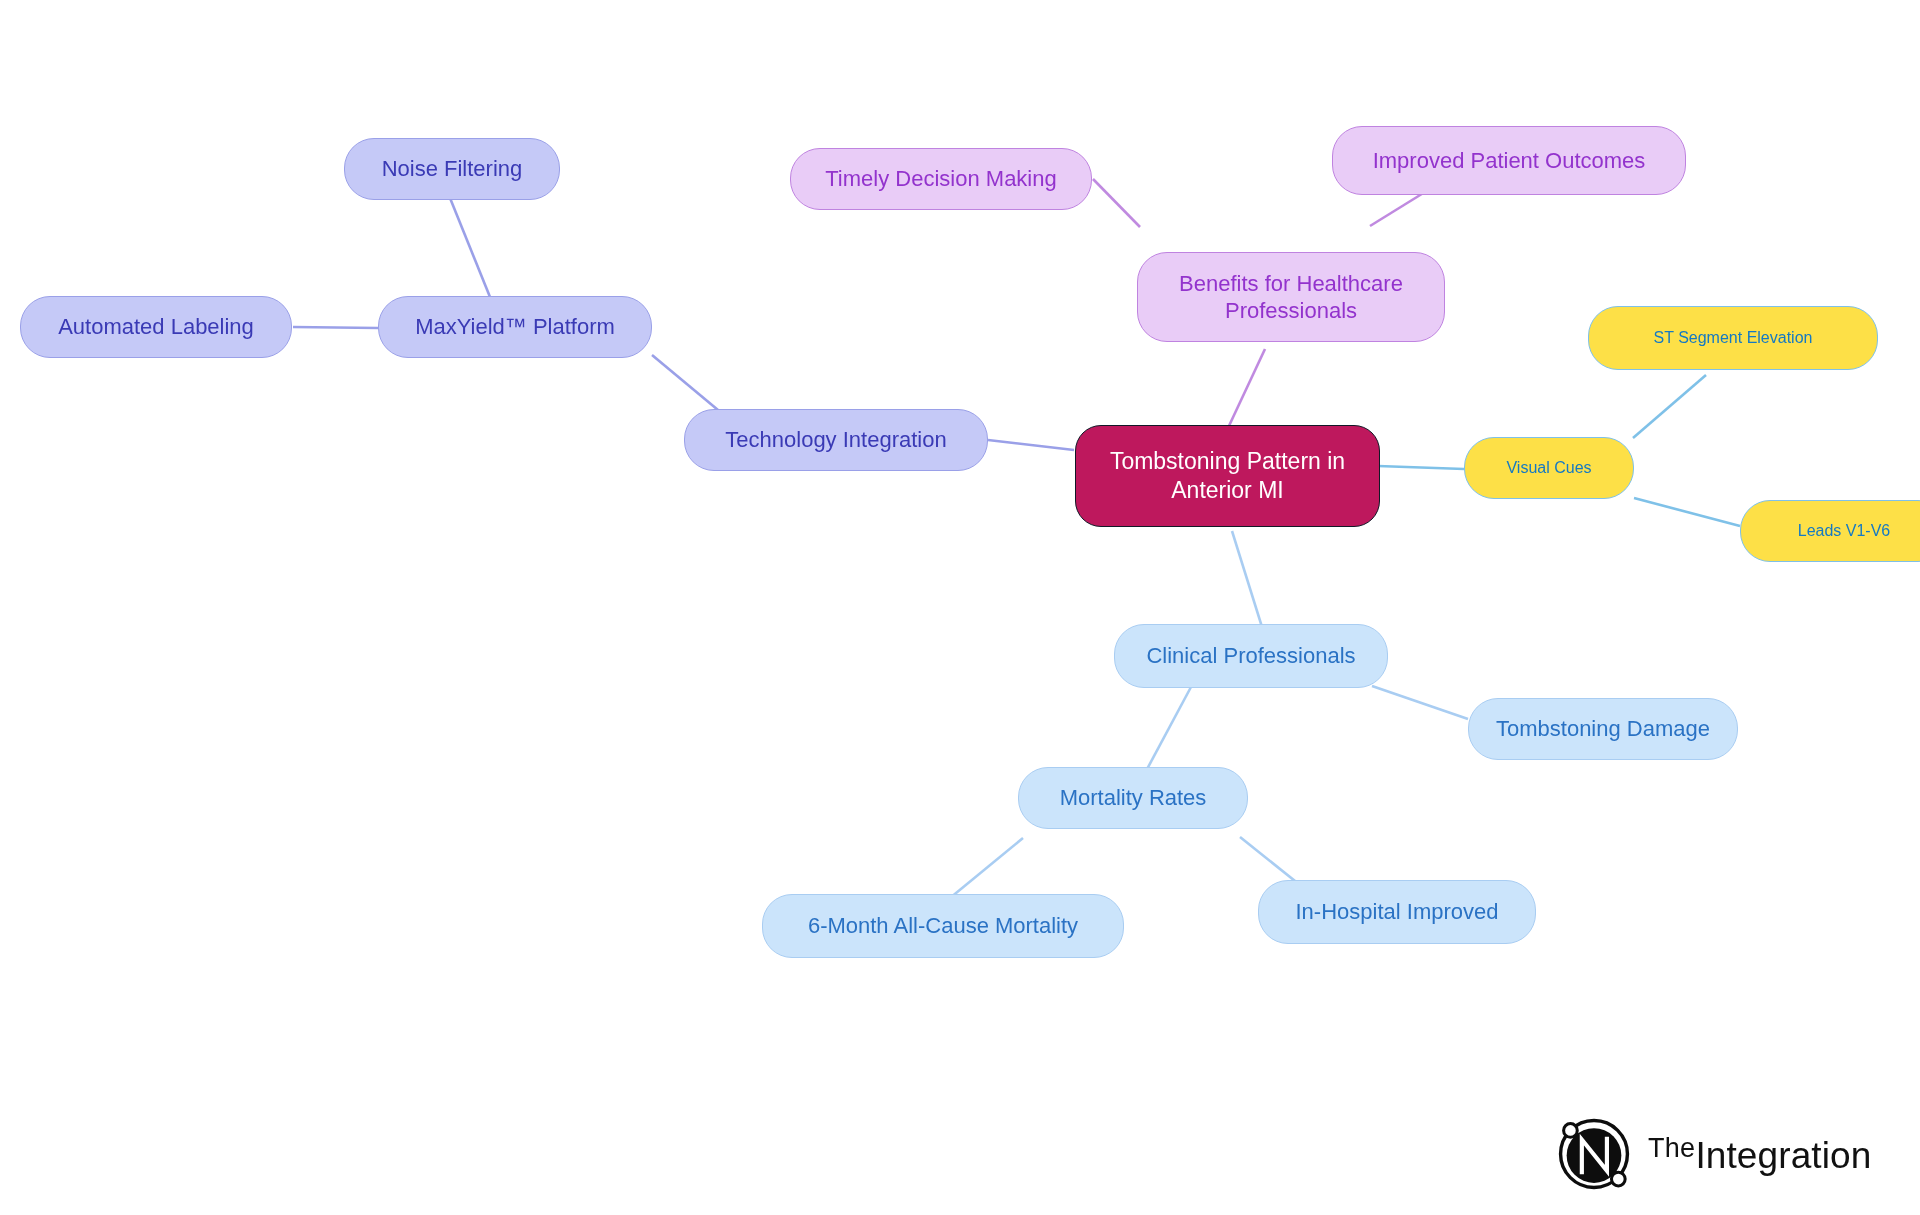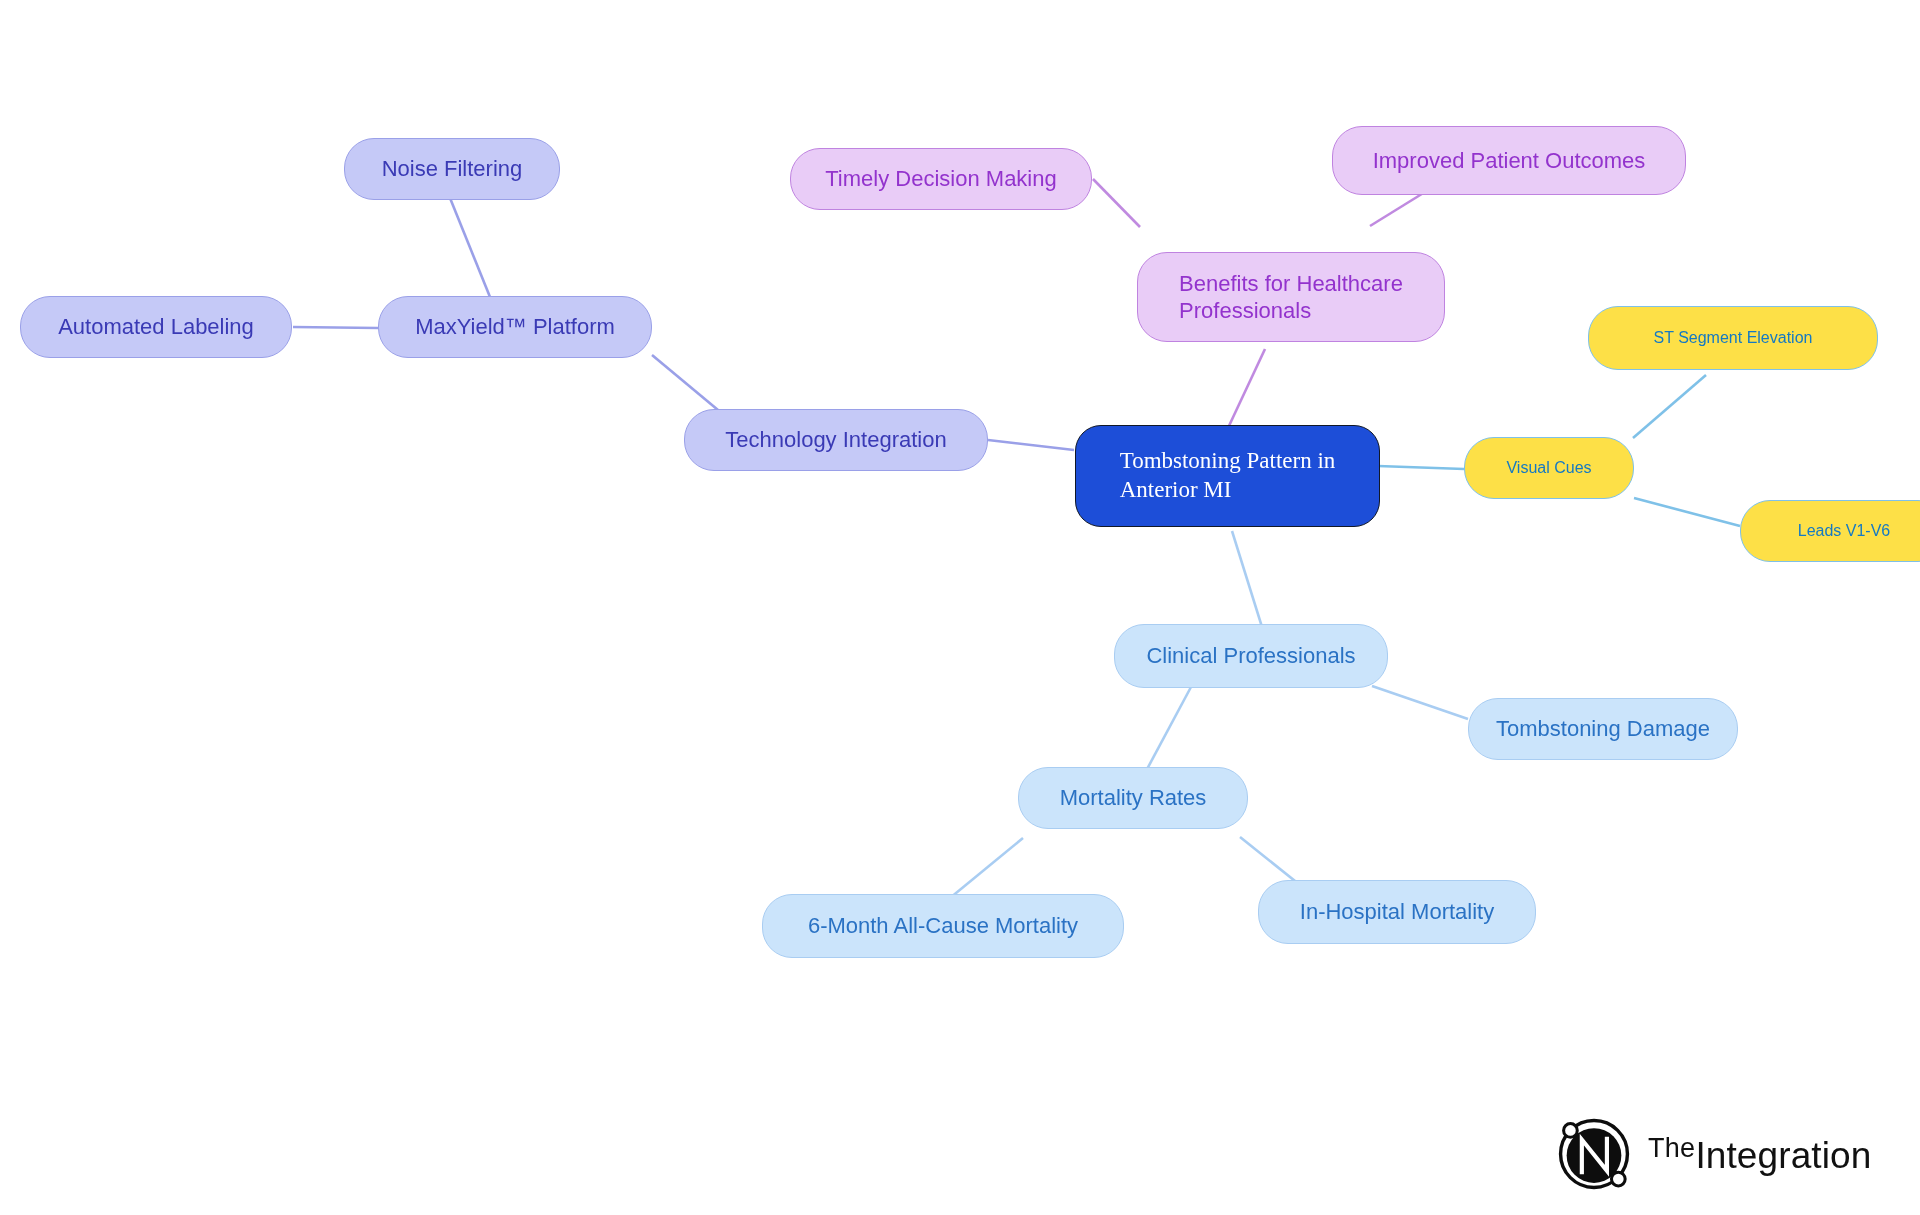--- a/index.html
+++ b/index.html
@@ -27,35 +27,34 @@
     width: 1920px;
     height: 1215px;
     pointer-events: none;
   }
   .node {
     position: absolute;
     box-sizing: border-box;
     display: flex;
     align-items: center;
     justify-content: center;
-    text-align: left;
+    text-align: center;
     border-radius: 30px;
     border-style: solid;
     border-width: 1.5px;
     line-height: 1.24;
     white-space: pre-line;
     padding: 16px 14px;
   }
   .node.root {
-    background: #1d4ed8;
+    background: #be185d;
     border-color: #111827;
     color: #ffffff;
     border-radius: 26px;
     font-size: 23px;
-    font-family: Liberation Serif, serif;
   }
   .node.purple {
     background: #e9ccf7;
     border-color: #bf83e0;
     color: #9333cd;
     font-size: 22px;
   }
   .node.indigo {
     background: #c5c9f7;
     border-color: #9aa0e8;
@@ -179,21 +178,21 @@
 
   <div class="node blue-light" style="left:1018px; top:767px; width:230px; height:62px;">
     <span>Mortality Rates</span>
   </div>
 
   <div class="node blue-light" style="left:762px; top:894px; width:362px; height:64px;">
     <span>6-Month All-Cause Mortality</span>
   </div>
 
   <div class="node blue-light" style="left:1258px; top:880px; width:278px; height:64px;">
-    <span>In-Hospital Mortality</span>
+    <span>In-Hospital Improved</span>
   </div>
 
   <div id="logo">
     <svg id="logo-mark" viewBox="0 0 100 100" xmlns="http://www.w3.org/2000/svg">
       <circle cx="50" cy="52" r="36" fill="#0d0d0d"></circle>
       <circle cx="50" cy="50" r="44" fill="none" stroke="#0d0d0d" stroke-width="4.5"></circle>
       <circle cx="19" cy="19" r="9" fill="#ffffff" stroke="#0d0d0d" stroke-width="4"></circle>
       <circle cx="82" cy="83" r="9" fill="#ffffff" stroke="#0d0d0d" stroke-width="4"></circle>
       <path d="M 34 74 L 34 31 L 67 72 L 67 30" fill="none" stroke="#ffffff" stroke-width="5.5" stroke-linecap="square" stroke-linejoin="miter"></path>
     </svg>

